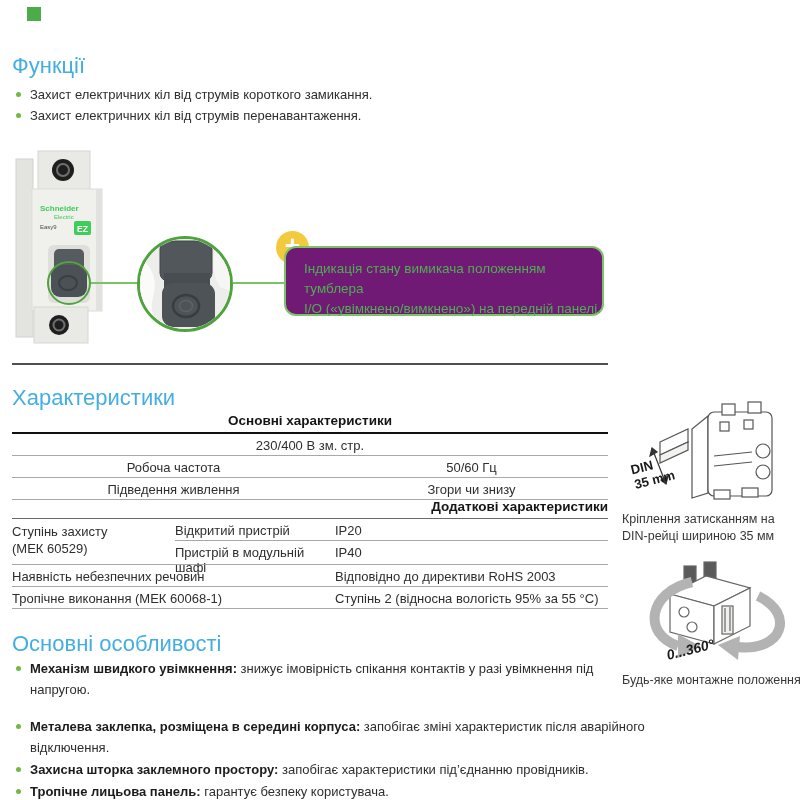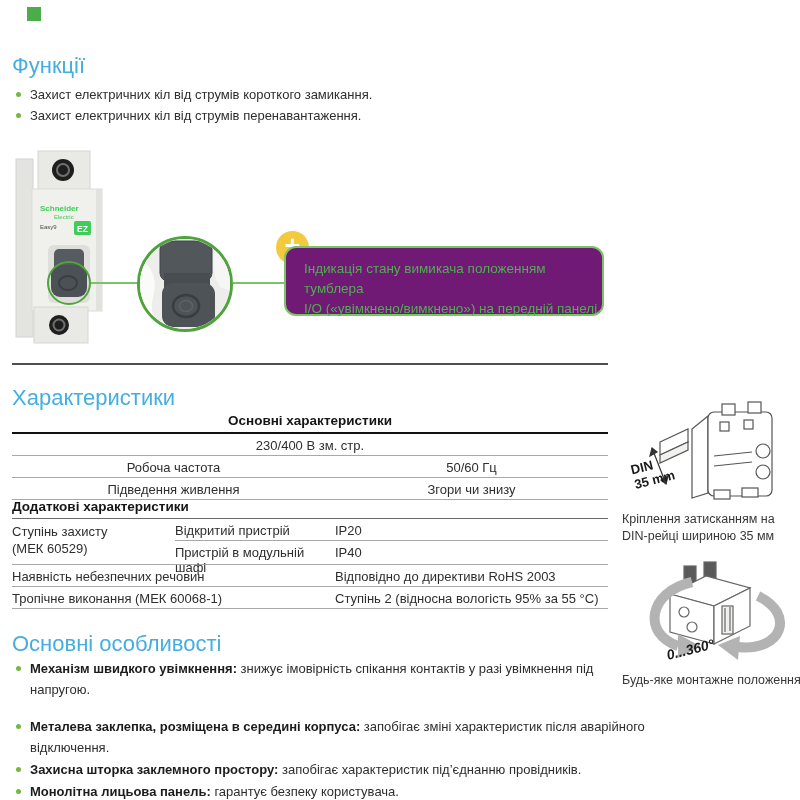--- a/index.html
+++ b/index.html
@@ -18,21 +18,21 @@
   .conn{height:2px;background:#79c465;}
   .plus{width:33px;height:33px;border-radius:50%;background:#f3c93d;color:#ffffff;
         font-size:27px;font-weight:bold;text-align:center;line-height:31px;}
   .gbox{box-sizing:border-box;width:320px;height:70px;border:2px solid #79c465;border-radius:12px;
         padding:11px 0 0 18px;font-size:13.5px;line-height:20px;color:#4fae52;background:#701a75;}
   .divider{height:2px;background:#4f4f4f;}
   
   .tbl{width:596px;font-size:13px;color:#2e2e2e;}
   .tbl-head{font-size:13.5px;font-weight:bold;color:#151515;line-height:17px;padding-bottom:3px;}
   .head-basic{border-bottom:2.5px solid #111111;}
-  .head-add{border-bottom:1.5px solid #6a6a6a;}
+  .head-add{border-bottom:1.5px solid #6a6a6a;text-align:right;}
   .trow{display:flex;height:22px;box-sizing:border-box;border-bottom:1px solid #a8a8a8;align-items:flex-start;}
   .trow > div{padding-top:4px;}
   .c1{width:323px;flex:none;}
   .c2{flex:1;}
   .rowA{display:flex;border-bottom:1px solid #a8a8a8;}
   .a-c1{width:163px;flex:none;padding-top:4px;line-height:17px;}
   .a-right{flex:1;}
   .a-sub{display:flex;height:22px;box-sizing:border-box;align-items:flex-start;justify-content:flex-end;}
   .a-sub > div{padding-top:4px;}
   .a-sub1{border-bottom:1px solid #a8a8a8;}
@@ -218,21 +218,21 @@
     <li style="margin-bottom:16px;">
       <span class="dot"></span>
       <span><span class="b">Механізм швидкого увімкнення:</span> <span>знижує імовірність спікання контактів у разі увімкнення під напругою.</span></span>
     </li>
     <li style="margin-bottom:1px;">
       <span class="dot"></span>
       <span><span class="b">Металева заклепка, розміщена в середині корпуса:</span> <span>запобігає зміні характеристик після аварійного відключення.</span></span>
     </li>
     <li style="margin-bottom:1px;">
       <span class="dot"></span>
-      <span><span class="b">Захисна шторка заклемного простору:</span> <span>запобігає характеристик під’єднанню провідників.</span></span>
+      <span><span class="b">Захисна шторка заклемного простору:</span> <span>запобігає характеристики під’єднанню провідників.</span></span>
     </li>
     <li>
       <span class="dot"></span>
-      <span><span class="b">Монолітна лицьова панель:</span> <span>гарантує безпеку користувача.</span></span>
+      <span><span class="b">Тропічне лицьова панель:</span> <span>гарантує безпеку користувача.</span></span>
     </li>
   </ul>
 
 </div>
 
 </body></html>

